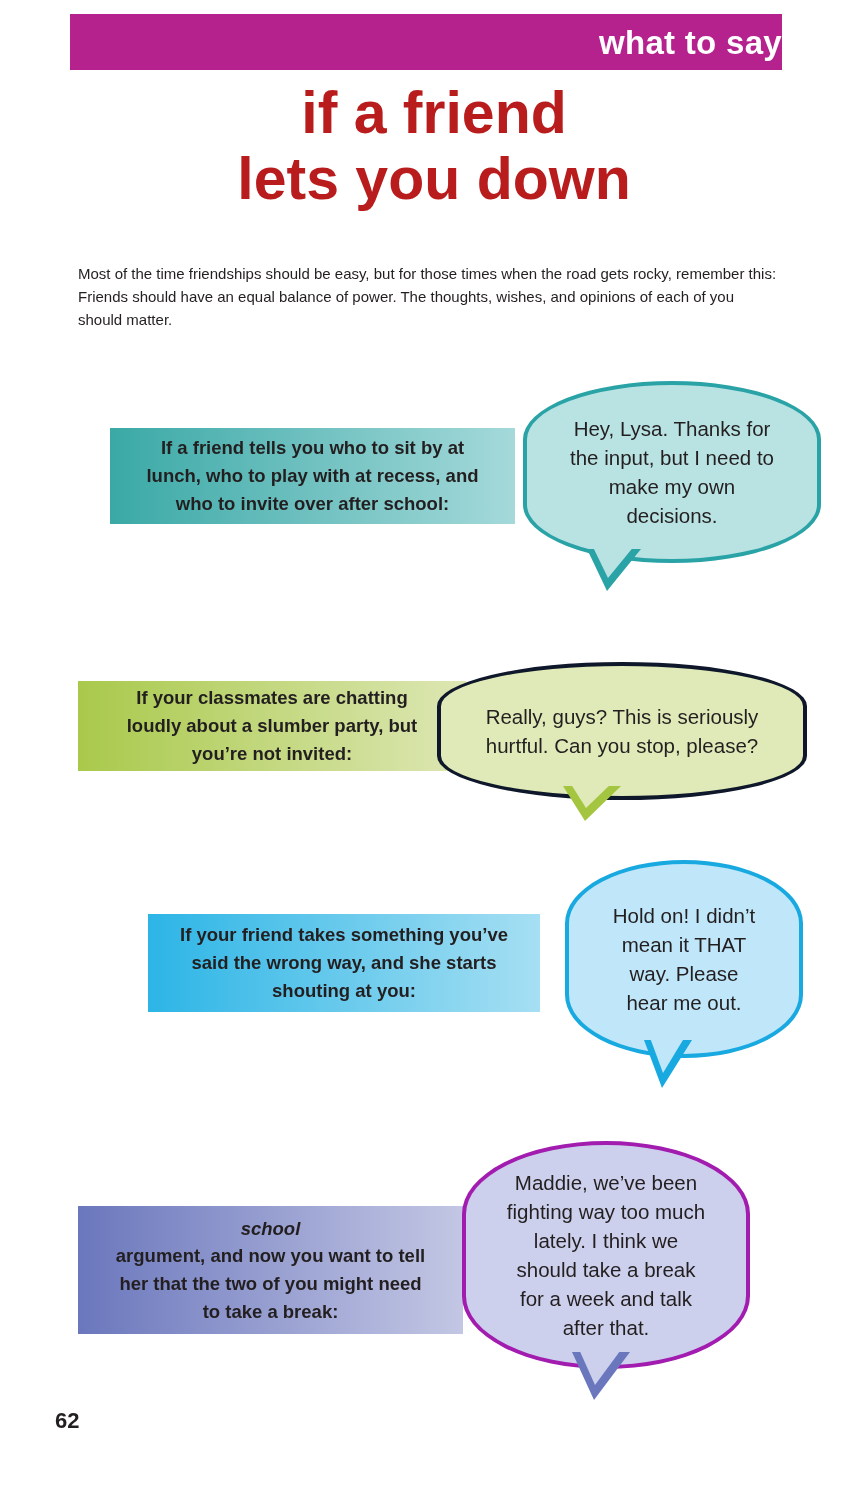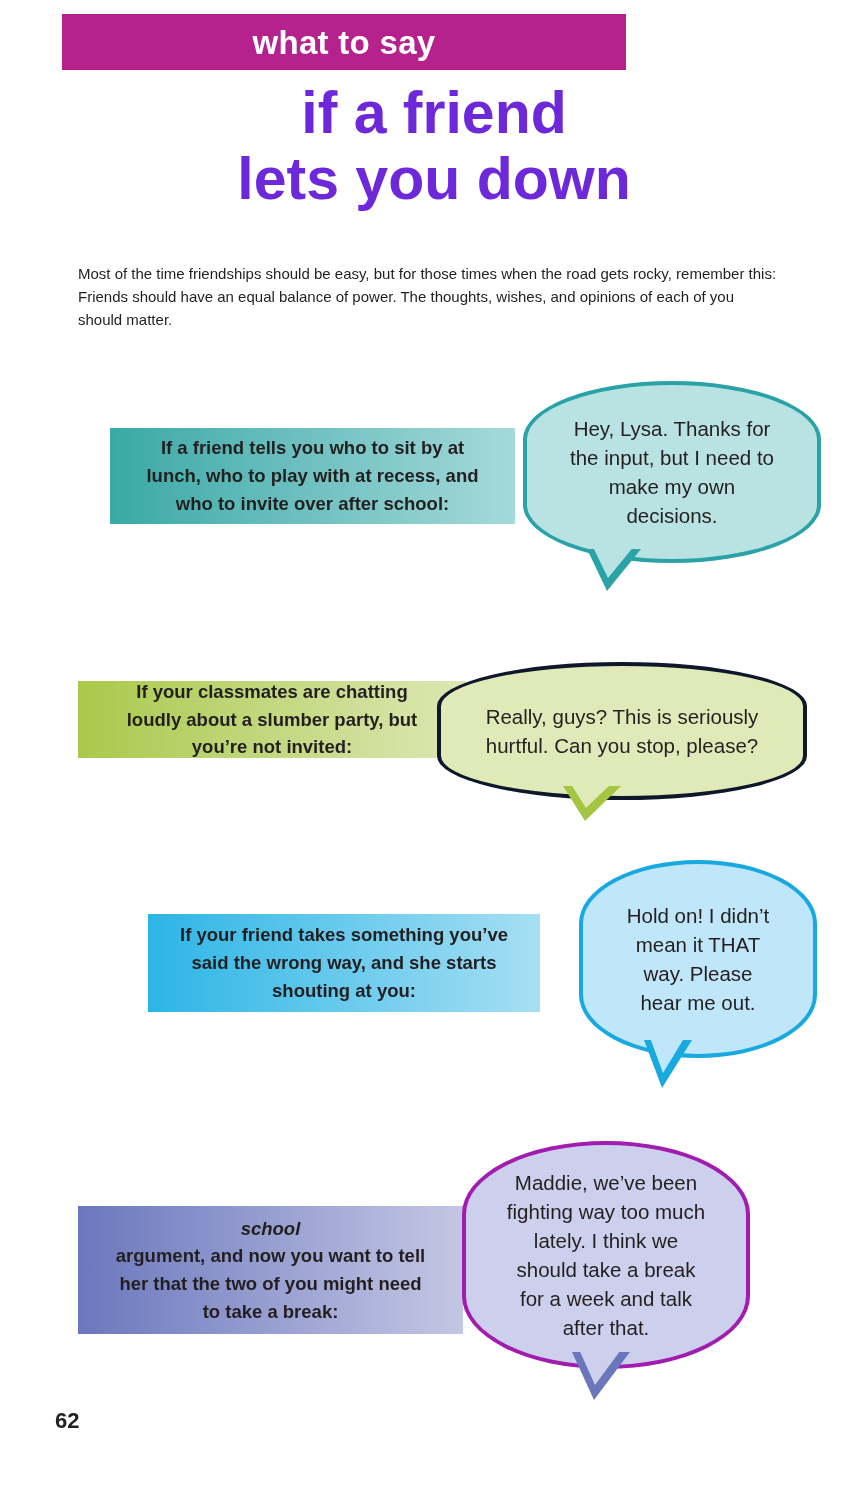--- a/index.html
+++ b/index.html
@@ -11,44 +11,44 @@
     width: 868px;
     height: 1500px;
     position: relative;
     font-family: "Liberation Sans", sans-serif;
     overflow: hidden;
   }
 
   
   .header-band {
     position: absolute;
-    left: 62px;
+    left: 70px;
     top: 14px;
-    width: 564px;
+    width: 712px;
     height: 56px;
     background: #b5228e;
     display: flex;
     align-items: center;
-    justify-content: center;
+    justify-content: flex-end;
   }
   .header-band-text {
     color: #ffffff;
     font-size: 33px;
     font-weight: bold;
     letter-spacing: 0.3px;
     line-height: 1;
   }
 
   .title {
     position: absolute;
     left: 78px;
     top: 80px;
     width: 712px;
     text-align: center;
-    color: #6d28d9;
+    color: #b91c1c;
     font-size: 59px;
     font-weight: bold;
     line-height: 1.12;
     letter-spacing: 0px;
   }
 
   
   .intro {
     position: absolute;
     left: 78px;
@@ -108,21 +108,21 @@
   }
   #tail-1b {
     left: 592px; top: 545px;
     border-left: 16px solid transparent;
     border-right: 27px solid transparent;
     border-top: 33px solid #b9e2e2;
   }
 
   
   #prompt-2 {
-    left: 78px; top: 681px; width: 388px; height: 77px;
+    left: 78px; top: 681px; width: 388px; height: 90px;
     background: linear-gradient(to right, #a9c94b, #dde7b4);
   }
   #bubble-2 {
     left: 437px; top: 662px; width: 370px; height: 138px;
     background: #e0eab8;
     border: 4px solid #0f172a;
   }
   #tail-2 {
     left: 563px; top: 786px;
     border-left: 22px solid transparent;
@@ -135,21 +135,21 @@
     border-right: 28px solid transparent;
     border-top: 27px solid #e0eab8;
   }
 
   
   #prompt-3 {
     left: 148px; top: 914px; width: 392px; height: 98px;
     background: linear-gradient(to right, #2cb5e6, #a6dff3);
   }
   #bubble-3 {
-    left: 579px; top: 860px; width: 238px; height: 198px;
+    left: 565px; top: 860px; width: 238px; height: 198px;
     background: #bfe6f9;
     border: 4px solid #18a9e0;
   }
   #tail-3 {
     left: 644px; top: 1040px;
     border-left: 18px solid transparent;
     border-right: 30px solid transparent;
     border-top: 48px solid #18a9e0;
   }
   #tail-3b {

